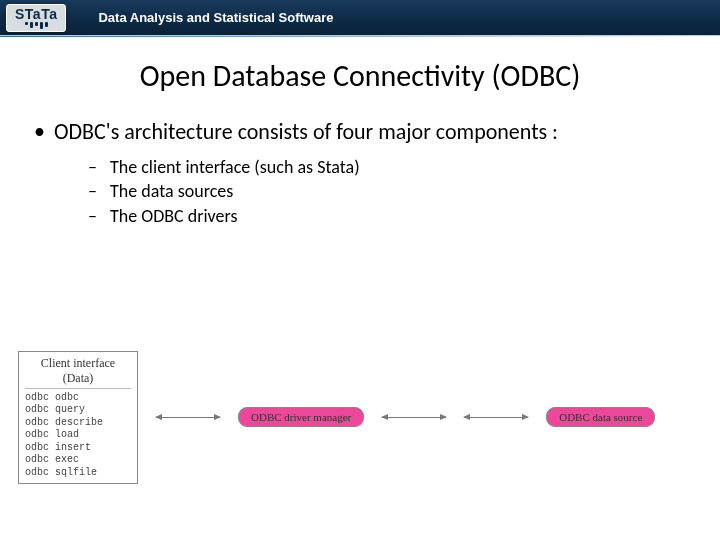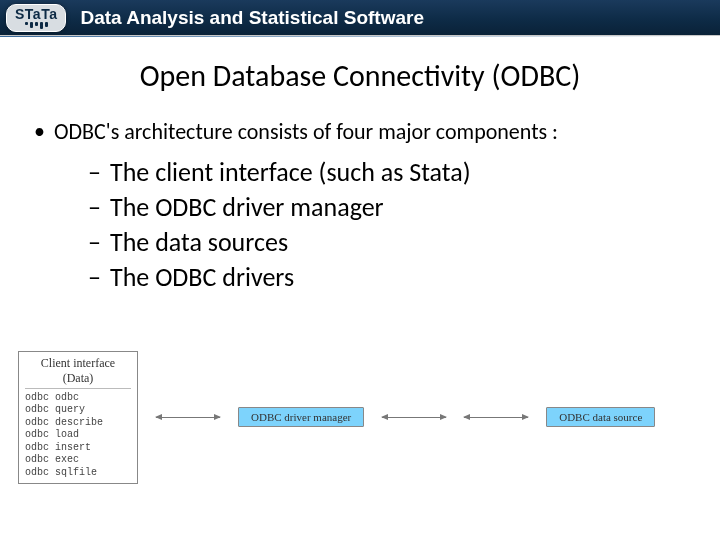--- a/index.html
+++ b/index.html
@@ -8,55 +8,55 @@
   
   .banner {
     width: 720px; height: 36px;
     background: linear-gradient(to bottom, #1a3a5c 0%, #0d2a45 60%, #0a2238 100%);
     border-bottom: 1px solid #c8c8c8;
     display: flex; align-items: center;
   }
   .logo-plate {
     background: #d8dde2;
     border: 1px solid #fff;
-    border-radius: 10px;
+    border-radius: 3px;
     padding: 2px 8px 2px 8px;
     margin: 0 0 0 6px;
     display: flex; flex-direction: column; align-items: center; line-height: 1;
     box-shadow: 0 0 4px rgba(0,0,0,.4);
   }
   .logo-word { font-family: "Trebuchet MS", Arial, sans-serif; font-weight: bold; font-size: 14px; letter-spacing: 0.5px; color: #0d2a45; }
   .logo-bars { display: flex; gap: 2px; margin-top: 1px; }
   .logo-bars span { width: 3px; background: #0d2a45; display: block; border-radius: 1px; }
-  .tagline { color: #fff; font-size: 19px; font-weight: bold; margin-left: 14px; font-family: "Segoe UI", Arial, sans-serif; }
+  .tagline { color: #fff; font-size: 13px; font-weight: bold; margin-left: 32px; font-family: "Segoe UI", Arial, sans-serif; }
   .banner-rule { height: 1px; background: linear-gradient(to right, #3a6a9a, rgba(58,106,154,0)); margin: 0 0 0 0; }
 
   
   .title { font-size: 30px; font-weight: 400; text-align: center; margin: 20px 20px 8px 20px; color: #000; }
 
   
   .content { padding: 16px 30px 0 30px; font-size: 22px; }
   .b1 { list-style: none; }
   .b1 > li { position: relative; padding-left: 24px; margin-bottom: 16px; }
   .b1 > li::before { content: "•"; position: absolute; left: 4px; top: 0; font-size: 22px; color: #000; }
-  .b2 { list-style: none; margin-top: 10px; font-size: 26px; }
+  .b2 { list-style: none; margin-top: 10px; font-size: 18px; }
   .b2 > li { position: relative; padding-left: 56px; line-height: 1.35; }
   .b2 > li::before { content: "–"; position: absolute; left: 34px; top: 0; color: #000; }
 
   
   .diagram { position: absolute; left: 18px; bottom: 56px; right: 18px; display: flex; align-items: center; gap: 18px; font-family: "Times New Roman", serif; font-size: 11px; color: #333; }
   .client-box { border: 1px solid #888; padding: 4px 6px 4px 6px; background: #fff; width: 120px; }
   .client-title { text-align: center; font-size: 12px; border-bottom: 1px solid #bbb; padding-bottom: 2px; margin-bottom: 3px; }
   .cmds { font-family: "Courier New", monospace; font-size: 10px; line-height: 1.25; color: #444; white-space: pre; }
   .arrow { display: flex; align-items: center; flex: 0 0 auto; color: #666; }
   .arrow-line { width: 64px; height: 1px; background: #777; position: relative; }
   .arrow-line::before, .arrow-line::after { content: ""; position: absolute; top: -3px; width: 0; height: 0; border-top: 3.5px solid transparent; border-bottom: 3.5px solid transparent; }
   .arrow-line::before { left: -1px; border-right: 7px solid #777; }
   .arrow-line::after { right: -1px; border-left: 7px solid #777; }
-  .pill { border: 1px solid #888; border-radius: 1px; padding: 3px 12px; background: #7dd3fc; white-space: nowrap; }
+  .pill { border: 1px solid #888; border-radius: 9px; padding: 3px 12px; background: #ec4899; white-space: nowrap; }
 </style>
 </head>
 <body>
 
 <div class="banner">
   <div class="logo-plate">
     <span class="logo-word">STaTa</span>
     <span class="logo-bars">
       <span style="height:3px"></span>
         <span style="height:6px"></span>
@@ -70,21 +70,20 @@
 <div class="banner-rule"></div>
 
 <h1 class="title">Open Database Connectivity (ODBC)</h1>
 
 <div class="content">
   <ul class="b1">
     <li>
       <span>ODBC's architecture consists of four major components :</span>
       <ul class="b2">
         <li>The client interface (such as Stata)</li>
-        <li>The ODBC driver manager</li>
         <li>The data sources</li>
         <li>The ODBC drivers</li>
       </ul>
     </li>
   </ul>
 </div>
 
 <div class="diagram">
   <div class="client-box">
     <div class="client-title">

